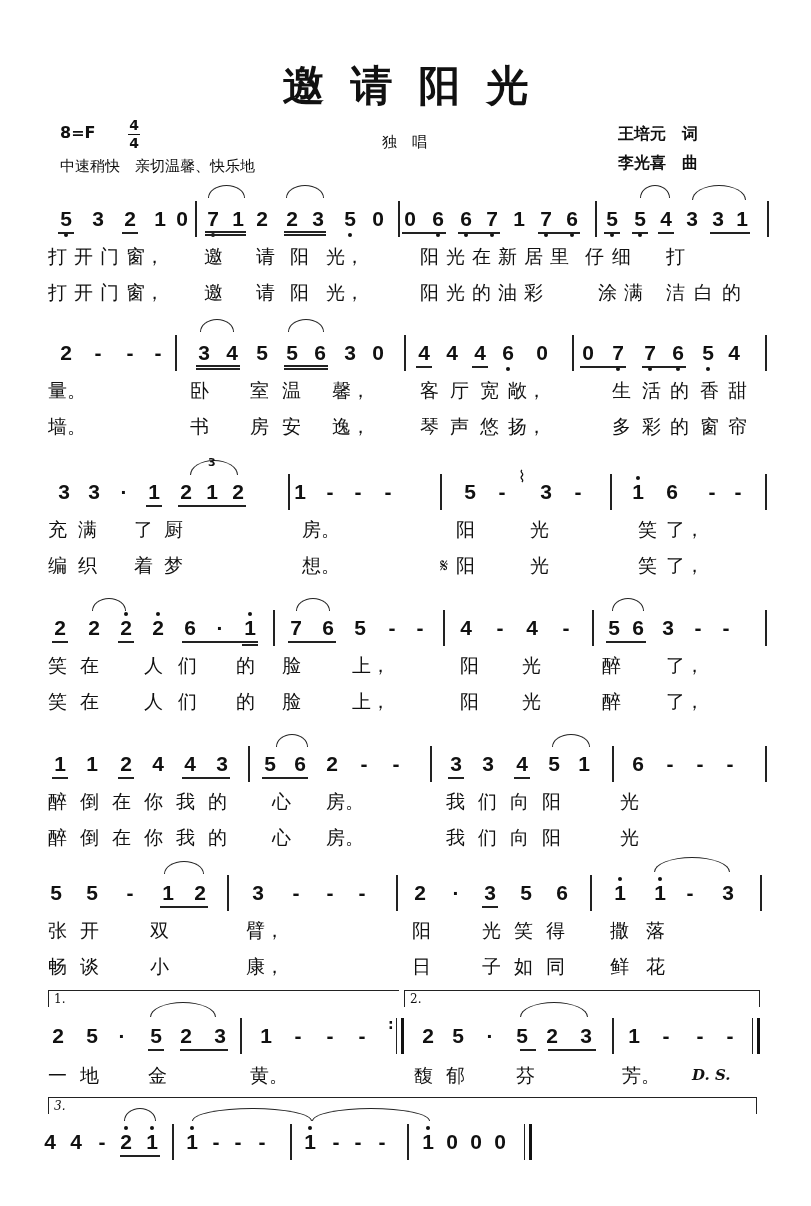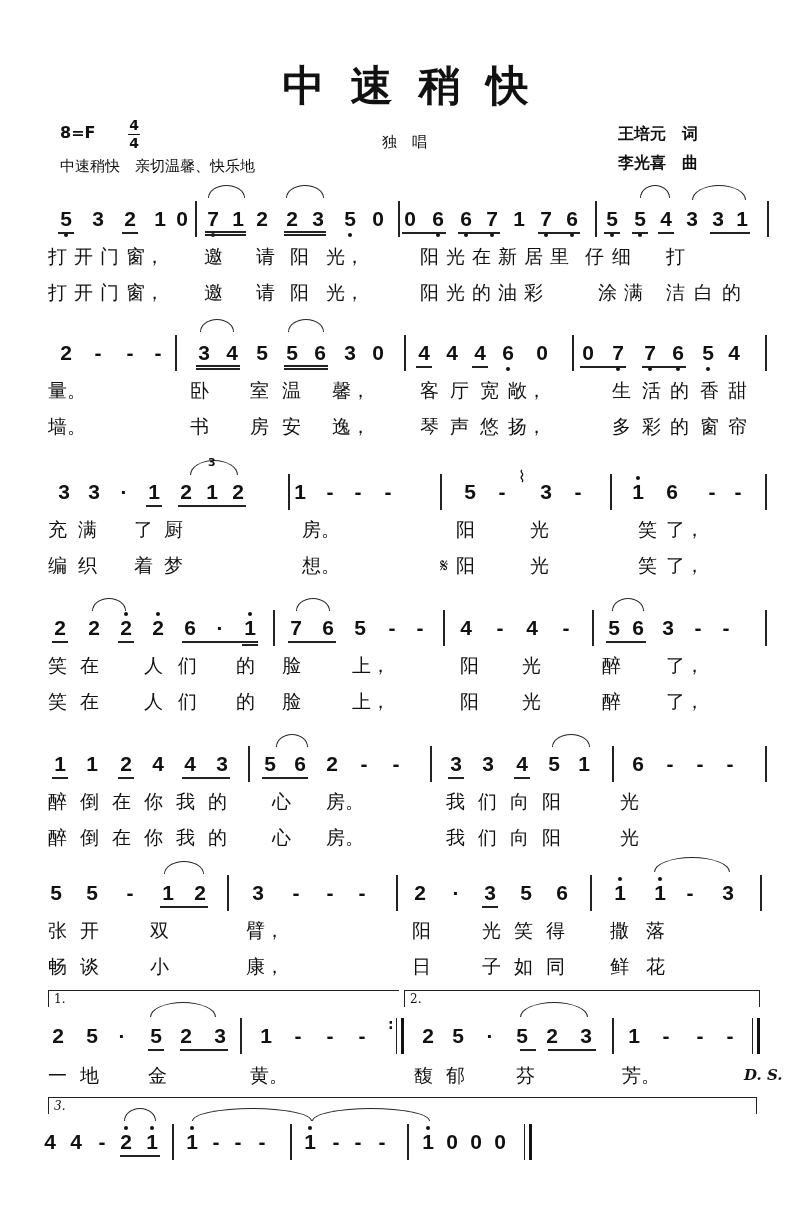--- a/index.html
+++ b/index.html
@@ -18,21 +18,21 @@
   .slur{position:absolute;border:1.8px solid #222;border-bottom:none;border-radius:50% 50% 0 0/100% 100% 0 0;}
   .ly{position:absolute;font-size:19px;line-height:22px;white-space:pre;}
   .volta{position:absolute;border-top:1.5px solid #222;border-left:1.5px solid #222;height:16px;}
   .volta span{position:absolute;left:5px;top:1px;font-size:12px;font-family:"DejaVu Serif",serif;}
   .dbar{position:absolute;width:4px;border-left:1.5px solid #222;border-right:3.5px solid #111;height:36px;}
   .ds{position:absolute;font-family:"DejaVu Serif",serif;font-style:italic;font-weight:bold;font-size:15px;}
 </style>
 </head>
 <body>
 
-<div class="title">中速稍快</div>
+<div class="title">邀请阳光</div>
 
 <div class="meta" style="left:60px;top:123px;">8=F</div>
 <div class="frac" style="left:128px;top:118px;">
   <div>4</div>
   <div class="ln"></div>
   <div>4</div>
 </div>
 <div class="meta small" style="left:382px;top:133px;">独　唱</div>
 <div class="meta" style="left:618px;top:124px;">王培元　词</div>
 <div class="meta small" style="left:60px;top:157px;">中速稍快　亲切温馨、快乐地</div>
@@ -429,21 +429,21 @@
     <div class="slur" style="left:150px;width:64px;top:1002px;height:14px;"></div>
     <div class="slur" style="left:520px;width:66px;top:1002px;height:14px;"></div>
     <div class="ly" style="left:48px;top:1064px;">一</div>
     <div class="ly" style="left:80px;top:1064px;">地</div>
     <div class="ly" style="left:148px;top:1064px;">金</div>
     <div class="ly" style="left:250px;top:1064px;">黄。</div>
     <div class="ly" style="left:414px;top:1064px;">馥</div>
     <div class="ly" style="left:446px;top:1064px;">郁</div>
     <div class="ly" style="left:516px;top:1064px;">芬</div>
     <div class="ly" style="left:622px;top:1064px;">芳。</div>
-    <div class="ds" style="left:744px;top:1066px;">D. S.</div>
+    <div class="ds" style="left:692px;top:1066px;">D. S.</div>
     <div class="volta" style="left:48px;top:1097px;width:707px;border-right:1.5px solid #222;">
       <span style="font-style:italic">3.</span>
     </div>
     <div class="n" style="left:42px;top:1130px;">4</div>
     <div class="n" style="left:68px;top:1130px;">4</div>
     <div class="n" style="left:94px;top:1130px;">-</div>
     <div class="n" style="left:118px;top:1130px;">2<span class="dt up"></span></div>
     <div class="n" style="left:144px;top:1130px;">1<span class="dt up"></span></div>
     <div class="n" style="left:184px;top:1130px;">1<span class="dt up"></span></div>
     <div class="n" style="left:208px;top:1130px;">-</div>

